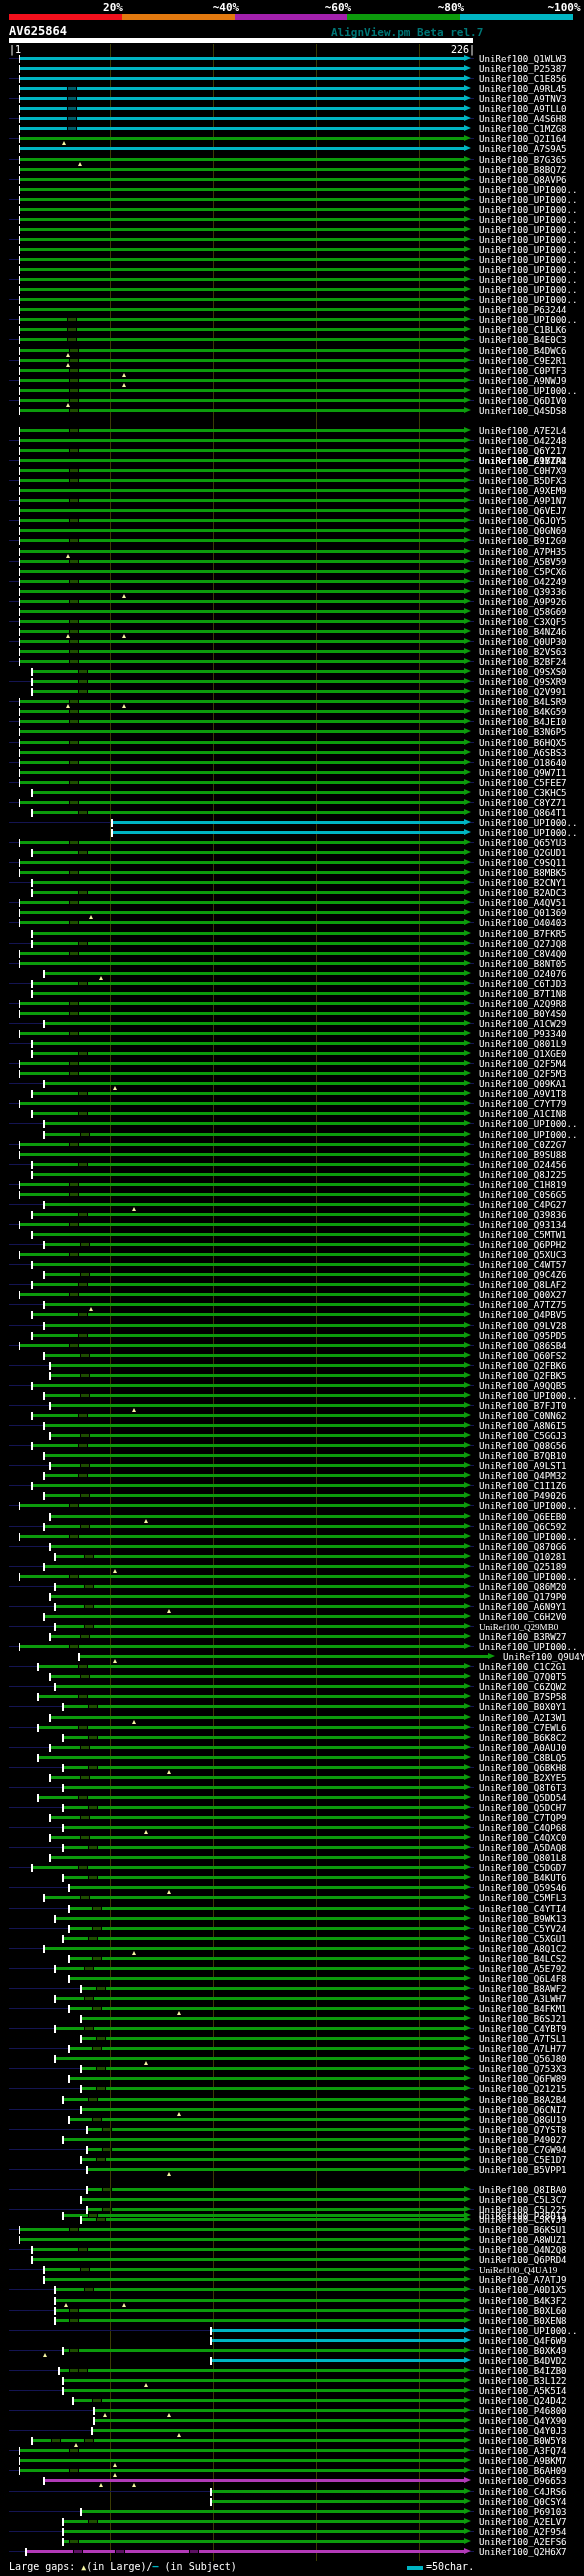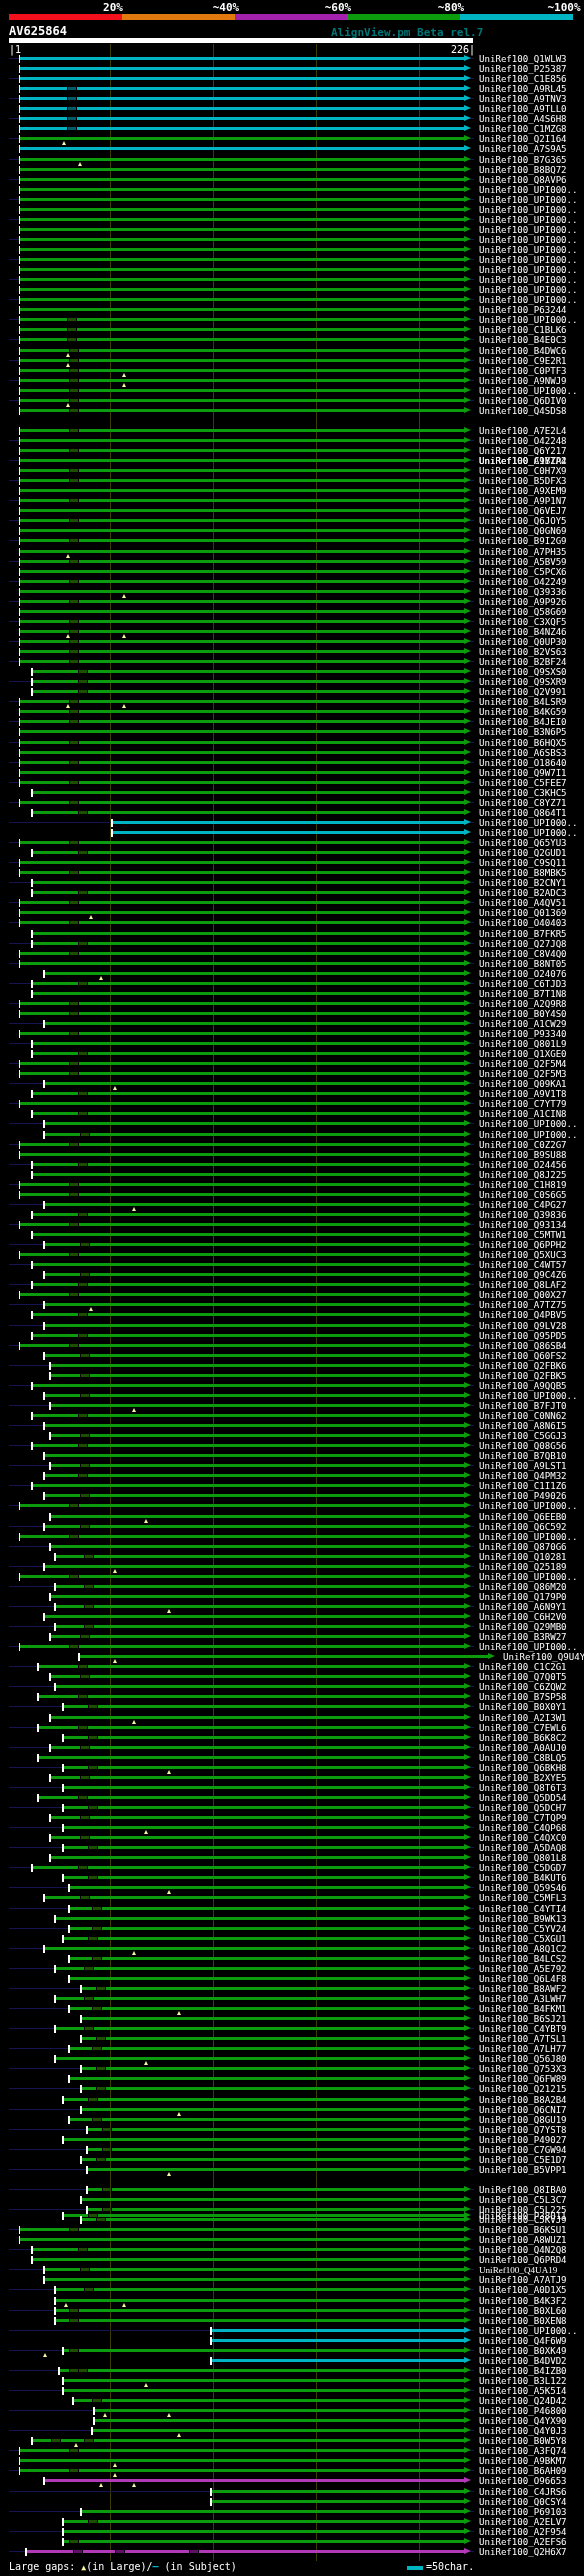--- a/index.html
+++ b/index.html
@@ -1186,21 +1186,21 @@
         <div class="end-arrow" style="left: 464px; border-left-color: rgb(12, 155, 12);"></div>
         <div class="gap-tri" style="left: 167px; border-bottom-color: rgb(246, 246, 162);"></div>
         <div class="hit-label">UniRef100_A6N9Y1</div>
       </div>
       <div class="hit-row" style="top: 1558px;">
         <div class="hit-bar" style="left: 44px; width: 420px; background: rgb(12, 155, 12);"></div>
         <div class="start-tick" style="left: 43px;"></div>
         <div class="end-arrow" style="left: 464px; border-left-color: rgb(12, 155, 12);"></div>
         <div class="hit-label">UniRef100_C6H2V0</div>
       </div>
-      <div class="hit-row" style="top: 1568px;">
+      <div class="hit-row" style="top: 1568px; font-family: Liberation Serif, serif;">
         <div class="leader" style="left: 9.1px; width: 465px; background: rgb(20, 20, 82);"></div>
         <div class="hit-bar" style="left: 54px; width: 410px; background: rgb(12, 155, 12);"></div>
         <div class="junction" style="left: 84px; background: rgb(29, 79, 0);"></div>
         <div class="start-tick" style="left: 54px;"></div>
         <div class="end-arrow" style="left: 464px; border-left-color: rgb(12, 155, 12);"></div>
         <div class="hit-label">UniRef100_Q29MB0</div>
       </div>
       <div class="hit-row" style="top: 1578px;">
         <div class="hit-bar" style="left: 50px; width: 414px; background: rgb(12, 155, 12);"></div>
         <div class="junction" style="left: 80px; background: rgb(29, 79, 0);"></div>

